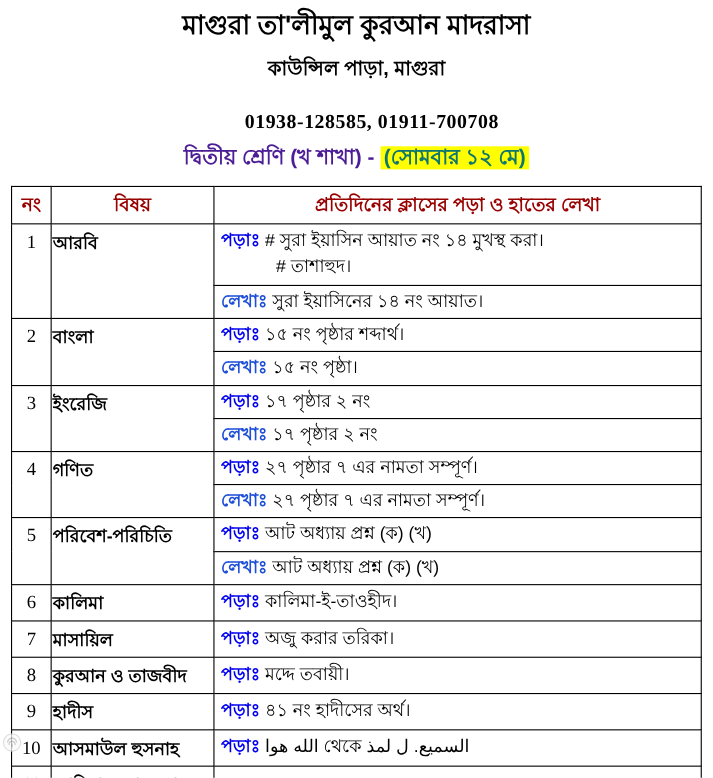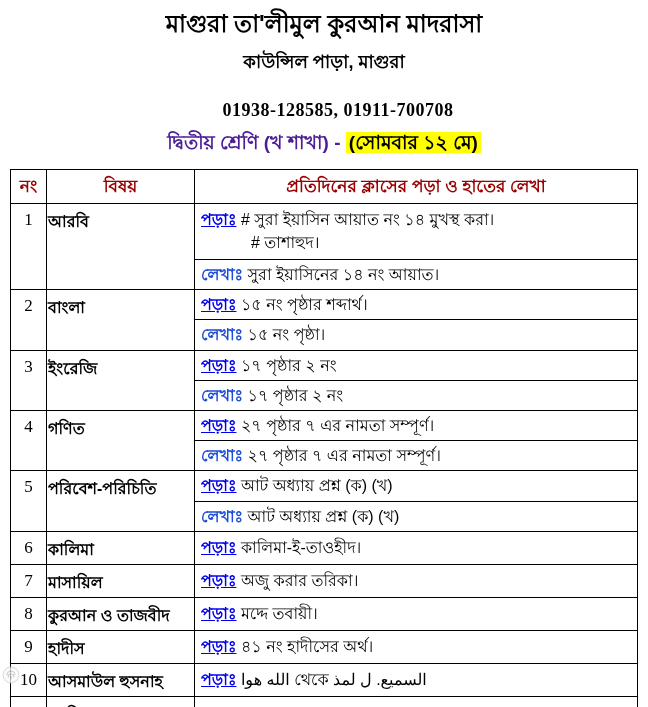--- a/index.html
+++ b/index.html
@@ -11,21 +11,21 @@
   .page{padding-top:7px;}
   .hdr{text-align:center;}
   .title{font-size:24px;font-weight:bold;margin:2px 0 9px 0;line-height:1.25;}
   .address{font-size:18px;font-weight:bold;margin:0 0 21px 0;}
   .phones{
     font-family:"Liberation Serif",serif;font-size:18px;font-weight:bold;
     letter-spacing:0.5px;margin:0 0 7px 0;padding-left:28px;
   }
   .classline{font-size:19px;font-weight:bold;margin:0 0 9px 0;}
   .class-name{color:#4c1d95;}
-  .date-part{color:#000000;background:#ffff00;padding:0 3px;}
+  .date-part{color:#0f766e;background:#ffff00;padding:0 3px;}
 
   table.sheet{
     border-collapse:collapse;table-layout:fixed;
     width:628px;margin:0 auto;
   }
   table.sheet col.c-no{width:36px;}
   table.sheet col.c-subj{width:148px;}
   table.sheet th,table.sheet td{border:1px solid #000;}
   table.sheet th{
     color:#990000;font-size:17px;font-weight:bold;
@@ -40,21 +40,21 @@
     vertical-align:top;padding-top:6px;line-height:1.5;margin-left:15px;
   }
   td.cont{
     font-size:16px;padding:3px 6px;vertical-align:middle;line-height:1.45;
   }
   tr.single td.cont{height:26px;}
   tr.sub td.cont{height:23px;}
   tr.tall td.cont{height:48px;vertical-align:top;padding-top:4px;}
   tr.r11 td.cont{height:48px;}
   .lbl{font-weight:bold;}
-  .pora-lbl{color:#0000ee;text-decoration:underline;}
+  .pora-lbl{color:#0000ee;}
   .lekha-lbl{color:#1d4ed8;}
   .line2{margin-left:50px;}
   .watermark{position:absolute;left:2px;top:666px;opacity:0.75;}
 </style>
 </head>
 <body>
 
 <div class="page">
 
   <div class="hdr">

